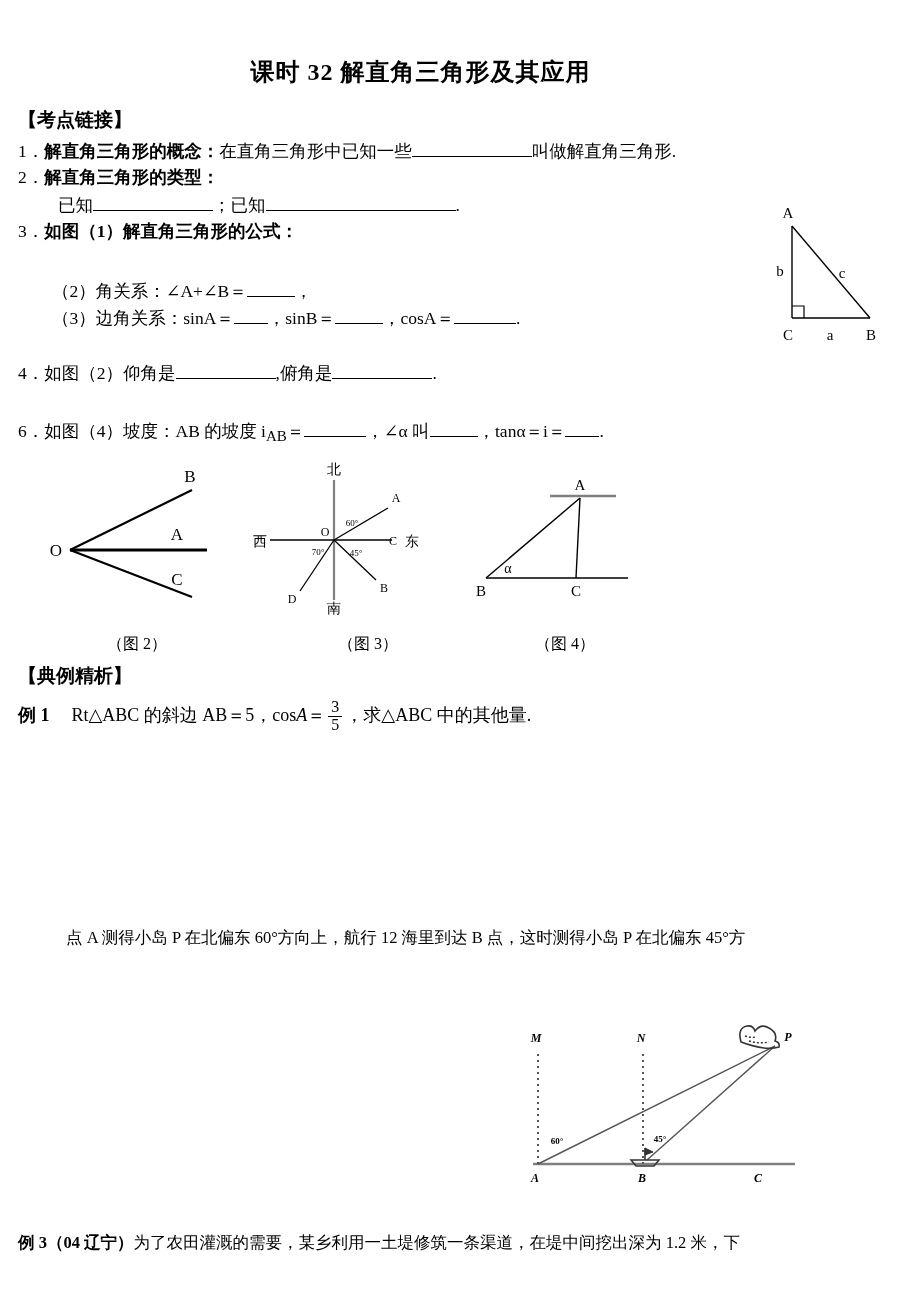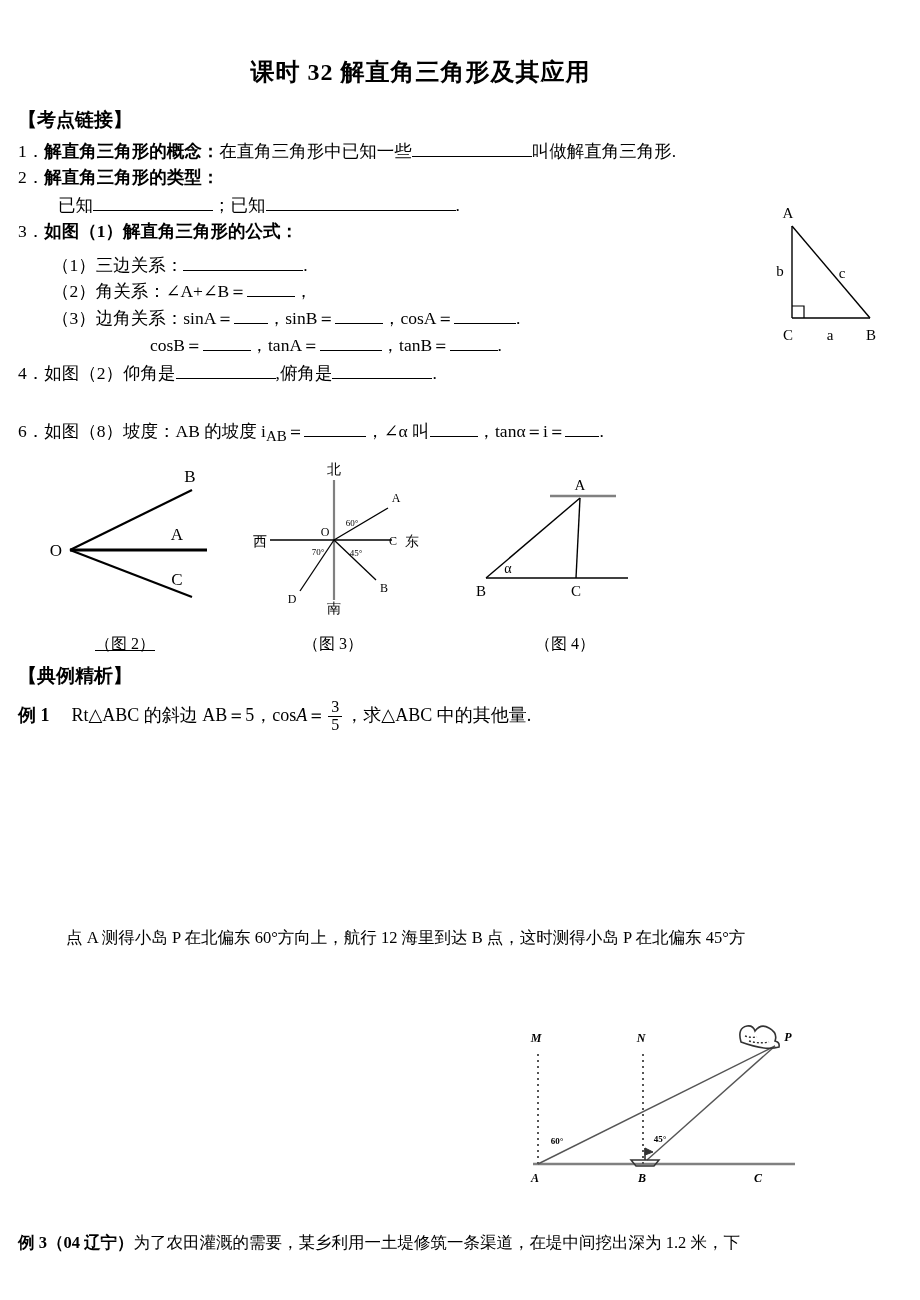--- a/index.html
+++ b/index.html
@@ -106,22 +106,22 @@
     top: 634px;
     left: 0;
     width: 920px;
     height: 24px;
     font-size: 16px;
   }
   .caption {
     position: absolute;
     text-align: center;
   }
-  #cap2 { left: 60px;  width: 130px; text-decoration: underline; }
-  #cap3 { left: 268px; width: 130px; }
+  #cap2 { left: 72px;  width: 130px; }
+  #cap3 { left: 268px; width: 130px; text-align: right; }
   #cap4 { left: 500px; width: 130px; }
 
   
   #ex1 {
     position: absolute;
     top: 700px;
     left: 18px;
     font-size: 18px;
     white-space: nowrap;
   }
@@ -187,43 +187,37 @@
   </div>
 
   <div class="line" id="item2b">
     <span>已知</span><span class="u u-xxl"></span><span>；已知</span><span class="u u-xxxl"></span><span>.</span>
   </div>
 
   <div class="line" id="item3">
     <span>3．</span><span class="bld">如图（1）解直角三角形的公式：</span>
   </div>
 
-  <div class="line" id="item3a">
-    <span>（1）三边关系：</span><span class="u u-xxl"></span><span>.</span>
-  </div>
 
   <div class="line" id="item3b">
     <span>（2）角关系：∠A+∠B＝</span><span class="u u-s"></span><span>，</span>
   </div>
 
   <div class="line" id="item3c">
     <span>（3）边角关系：sinA＝</span><span class="u u-xs"></span><span>，sinB＝</span><span class="u u-s"></span><span>，cosA＝</span><span class="u u-m"></span><span>.</span>
   </div>
 
-  <div class="line" id="item3d">
-    <span>cosB＝</span><span class="u u-s"></span><span>，tanA＝</span><span class="u u-m"></span><span>，tanB＝</span><span class="u u-s"></span><span>.</span>
-  </div>
 
   <div class="line" id="item4">
     <span>4．</span><span>如图（2）仰角是</span><span class="u u-xl"></span><span>,俯角是</span><span class="u u-xl"></span><span>.</span>
   </div>
 
 
   <div class="line" id="item6">
-    <span>6．</span><span>如图（8）坡度：AB 的坡度 i</span><span class="sub">AB</span><span>＝</span><span class="u u-m"></span><span>，∠α 叫</span><span class="u u-s"></span><span>，tanα＝i＝</span><span class="u u-xs"></span><span>.</span>
+    <span>6．</span><span>如图（4）坡度：AB 的坡度 i</span><span class="sub">AB</span><span>＝</span><span class="u u-m"></span><span>，∠α 叫</span><span class="u u-s"></span><span>，tanα＝i＝</span><span class="u u-xs"></span><span>.</span>
   </div>
 
   <div id="fig1">
     <svg width="160" height="150" viewBox="0 0 160 150">
 
       <line x1="40" y1="120" x2="40" y2="28" stroke="#000" stroke-width="1.4"></line>
 
       <line x1="40" y1="120" x2="118" y2="120" stroke="#000" stroke-width="1.4"></line>
 
       <line x1="40" y1="28" x2="118" y2="120" stroke="#000" stroke-width="1.4"></line>

